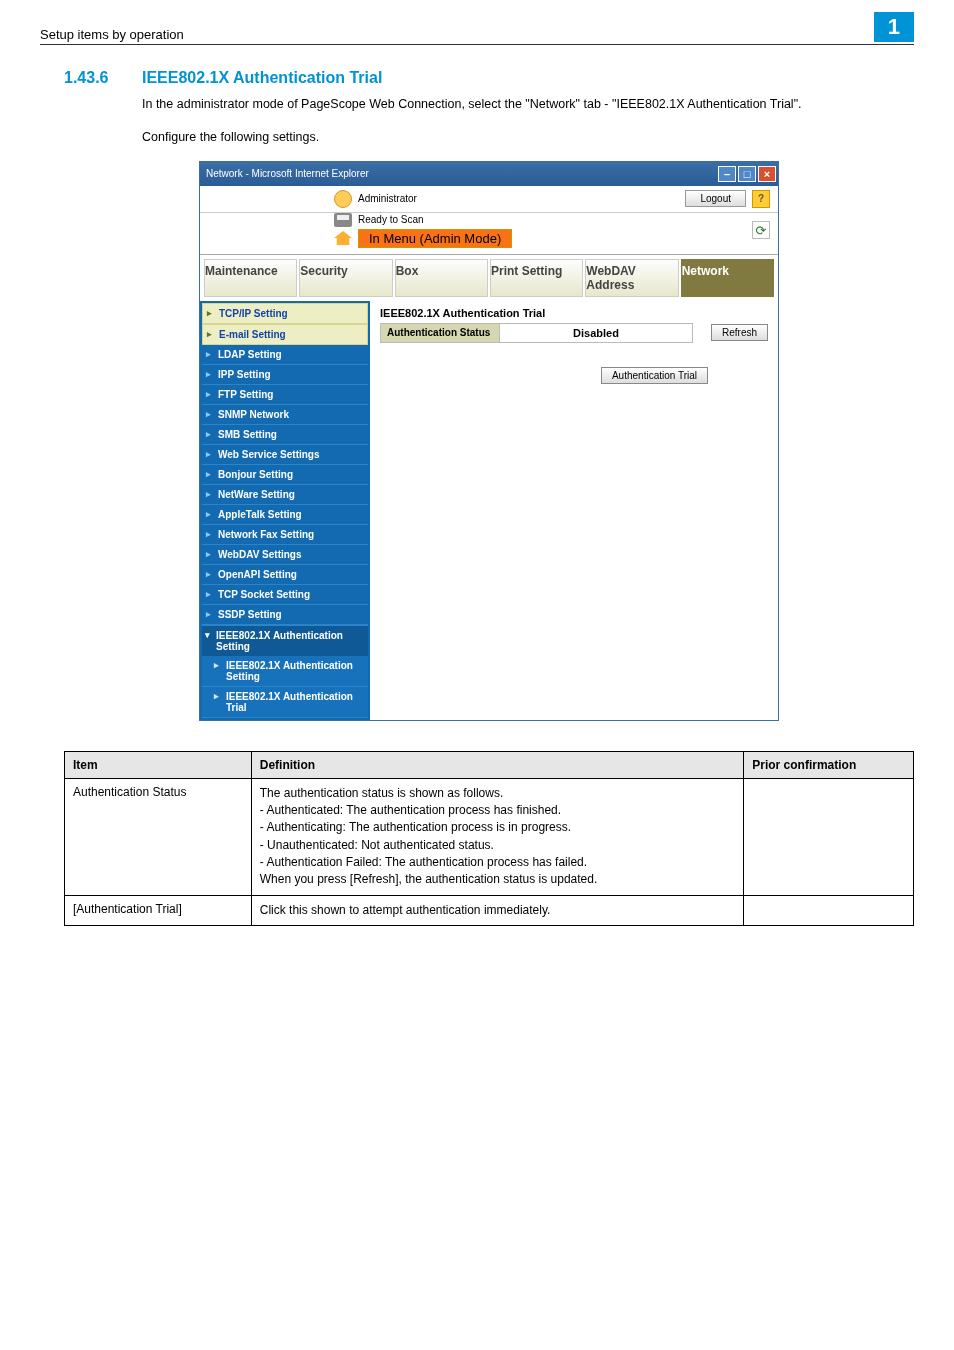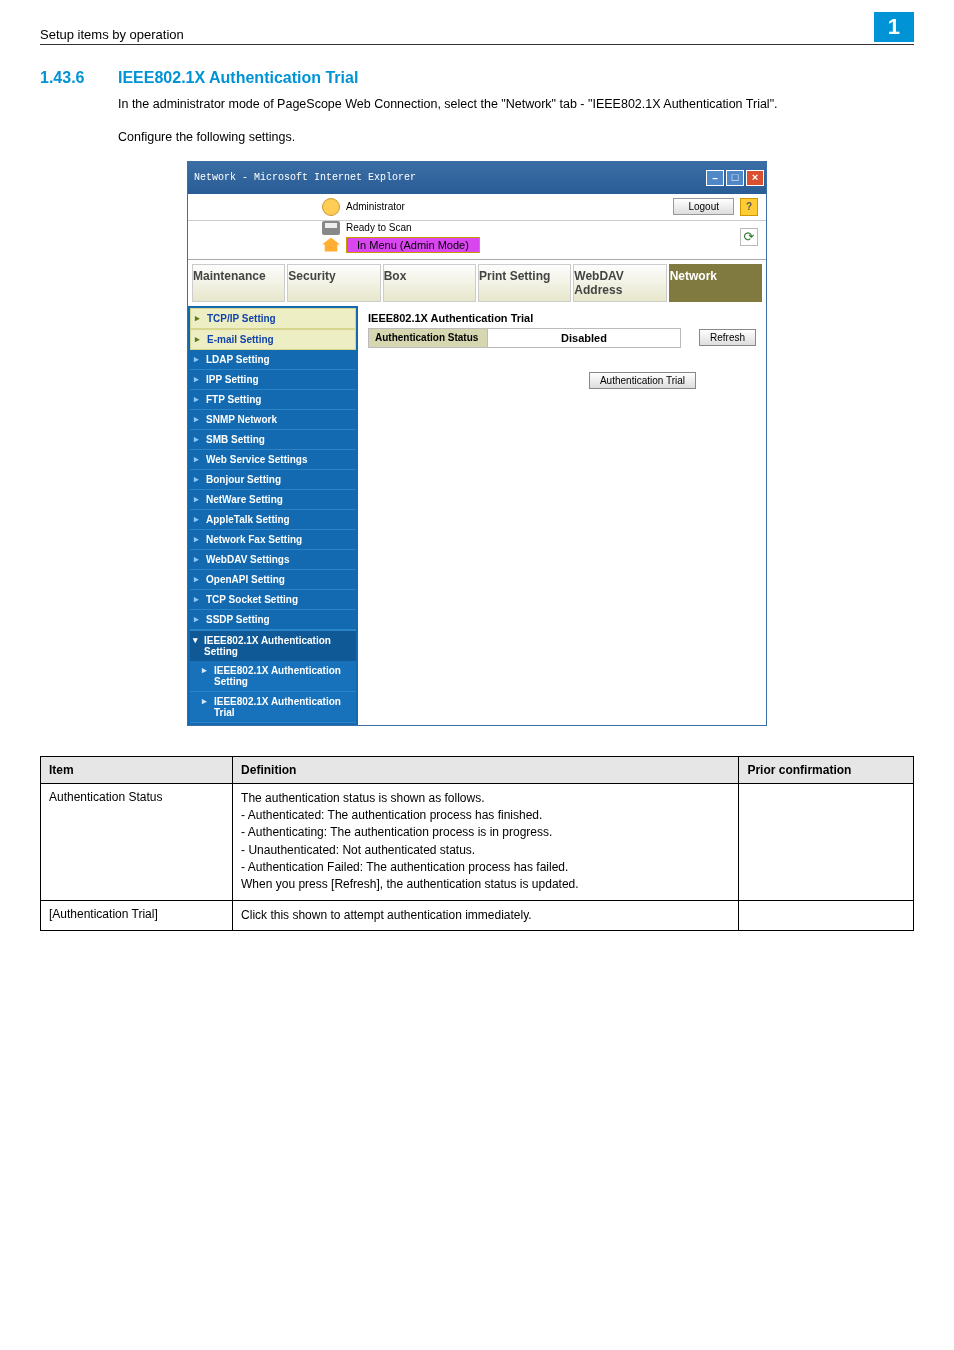--- a/index.html
+++ b/index.html
@@ -24,21 +24,21 @@
   .header-title { font-size: 13px; }
   .page-badge {
     background: #0093d6;
     color: #fff;
     font-weight: bold;
     font-size: 22px;
     padding: 2px 14px;
     display: inline-block;
   }
   .doc-content {
-    padding: 24px 40px 0 40px;
+    padding: 24px 40px 0 64px;
   }
   .section-heading {
     display: flex;
     gap: 24px;
     color: #0093d6;
     font-weight: bold;
     font-size: 16px;
     margin-bottom: 8px;
   }
   .section-number { min-width: 54px; }
@@ -50,25 +50,24 @@
     margin: 10px auto 30px auto;
     width: 580px;
     border: 1px solid #3a6ea5;
     background: #fff;
     font-size: 10px;
   }
   .titlebar {
     display: flex;
     justify-content: space-between;
     align-items: center;
-    height: 32px;
+    height: 24px;
     background: linear-gradient(#3a6ea5, #2a5c95);
     color: #fff;
     padding: 0 2px 0 6px;
-    font-family: Liberation Mono, monospace;
   }
   .titlebar-icons { display: flex; gap: 2px; }
   .tb-btn {
     width: 18px; height: 16px; display:flex; align-items:center; justify-content:center;
     font-weight:bold; font-size:11px;
     border:1px solid #fff;
   }
   .tb-min { background:#4f87c7; color:#fff; }
   .tb-max { background:#4f87c7; color:#fff; }
   .tb-close { background:#d95030; color:#fff; }
@@ -105,21 +104,21 @@
   .status-block {
     display:flex; justify-content:space-between; align-items:center;
     padding: 0 8px 6px 4px;
     border-bottom:1px solid #aaa;
   }
   .status-left { display:flex; flex-direction:column; gap:2px; margin-left:130px; }
   .status-row { display:flex; gap:6px; align-items:center; }
   .printer-icon { width:18px; height:14px; background:#888; border-radius:2px; position:relative; }
   .printer-icon::after { content:""; position:absolute; top:2px; left:3px; width:12px; height:5px; background:#eee; }
   .menu-pill {
-    background:#d946ef; border:1px solid #cc9900; padding:1px 10px; font-size:11px;
+    background:#f97316; border:1px solid #cc9900; padding:1px 10px; font-size:13px;
   }
   .house-icon {
     width:18px; height:14px; background:#ffb033; clip-path: polygon(50% 0, 100% 50%, 85% 50%, 85% 100%, 15% 100%, 15% 50%, 0 50%);
   }
   .reload-icon {
     width:18px; height:18px; border:1px solid #bbb; background:#fff;
     display:flex; align-items:center; justify-content:center; color:#2a7a2a; font-size:13px;
   }
 
   .tabs-row {

